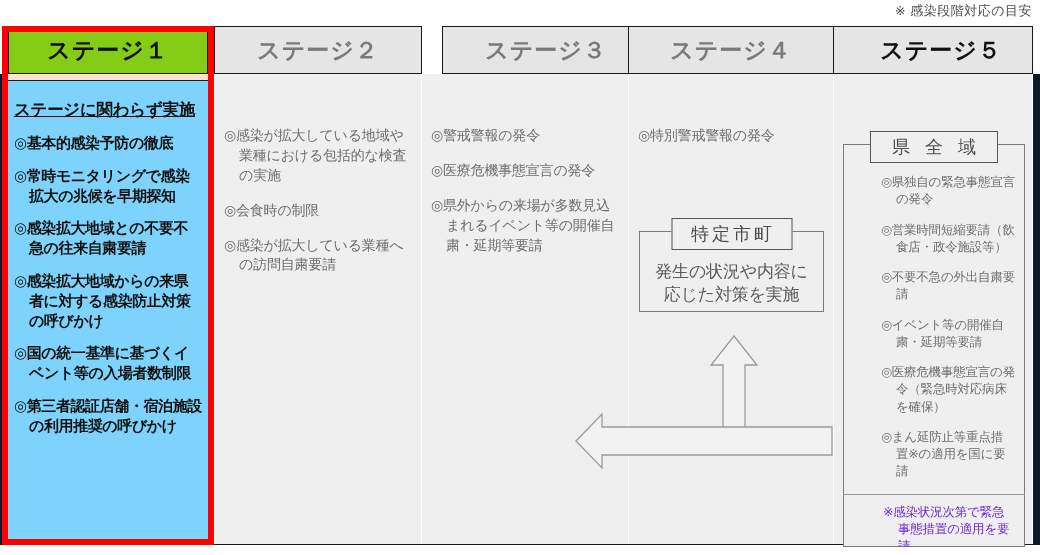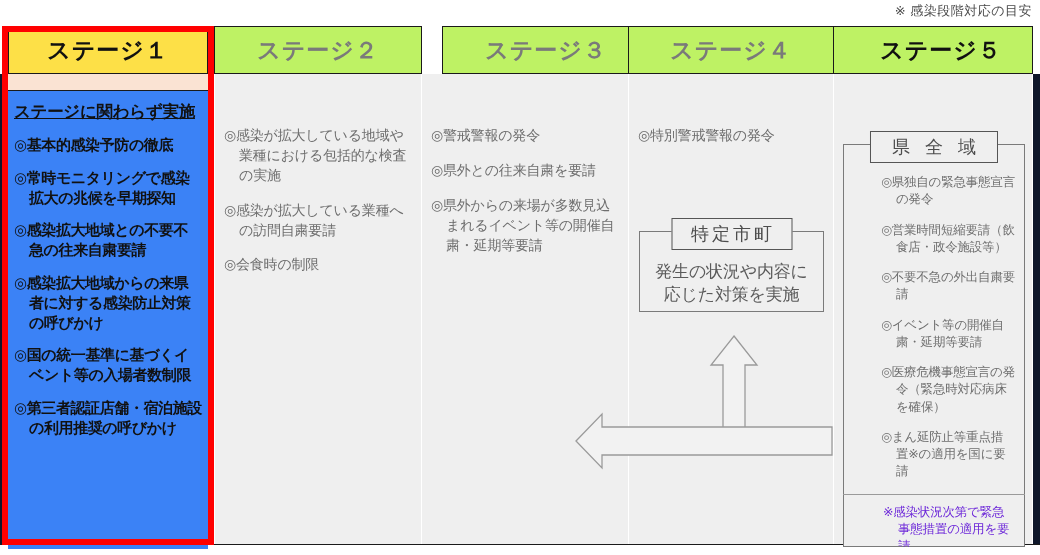--- a/index.html
+++ b/index.html
@@ -22,25 +22,25 @@
   
   .header-row{
     position:absolute; left:0; top:26px; width:1040px; height:48px;
   }
   .hdr{
     position:absolute; top:0; height:48px;
     box-sizing:border-box;
     display:flex; align-items:center; justify-content:center;
     font-size:23px; color:#7a7a7a; font-weight:bold;
     letter-spacing:1px;
-    background:#bef264;
+    background:#e5e5e5;
     border:1.5px solid #1a1a1a;
   }
   .hdr.active{
-    background:#fde047; color:#111111;font-family:Liberation Serif, serif;
+    background:#84cc16; color:#111111;font-family:Liberation Serif, serif;
   }
   .hdr.strong{ color:#111111;padding-left:16px; }
 
   
   .body-area{
     position:absolute; left:0; top:74px; width:1040px; height:471px;
     background:#0f172a;
     border-bottom:1.5px solid #1a1a1a;
     box-sizing:border-box;
   }
@@ -64,25 +64,24 @@
     box-sizing:border-box;
     pointer-events:none;
   }
   .stage1-bg{
     position:absolute; left:8px; top:32px; width:200px; height:507px;
     background:#fae3d3;
     box-sizing:border-box;
   }
   .stage1-inner{
     position:absolute; left:8px; top:80px; width:200px; height:459px;
-    background:#3b82f6;
+    background:#7dd3fc;
     border-top:1.5px solid #1a1a1a;
     box-sizing:border-box;
-    padding:8px 6px 0 6px;
-    margin-top:10px;
+    padding:16px 6px 0 6px;
   }
   .s1-title{
     font-size:16.5px; font-weight:bold; color:#111;
     text-decoration:underline;
     letter-spacing:-0.3px;
     margin:2px 0 12px 0;
     white-space:nowrap;
   }
   .s1-item{
     font-size:15px; font-weight:bold; color:#111;
@@ -157,27 +156,27 @@
   <div class="body-area">
 
     <div class="colbg" style="left:8px;width:200px;"></div>
     <div class="colbg" style="left:214px;width:208px;"></div>
     <div class="colbg" style="left:421px;width:208px;"></div>
     <div class="colbg" style="left:628px;width:206px;"></div>
     <div class="colbg" style="left:833px;width:200px;"></div>
 
     <div class="col-content" style="left:214px;width:208px;">
       <div class="item">◎感染が拡大している地域や業種における包括的な検査の実施</div>
+      <div class="item">◎会食時の制限</div>
       <div class="item">◎感染が拡大している業種への訪問自粛要請</div>
-      <div class="item">◎会食時の制限</div>
     </div>
 
     <div class="col-content" style="left:421px;width:208px;">
       <div class="item">◎警戒警報の発令</div>
-      <div class="item">◎県外との往来自粛を要請</div>
+      <div class="item">◎医療危機事態宣言の発令</div>
       <div class="item">◎県外からの来場が多数見込まれるイベント等の開催自粛・延期等要請</div>
     </div>
 
     <div class="col-content" style="left:628px;width:206px;">
       <div class="item">◎特別警戒警報の発令</div>
     </div>
 
   </div>
 
   <div class="lbox city" style="left:639px;top:218px;width:185px;height:94px;">

